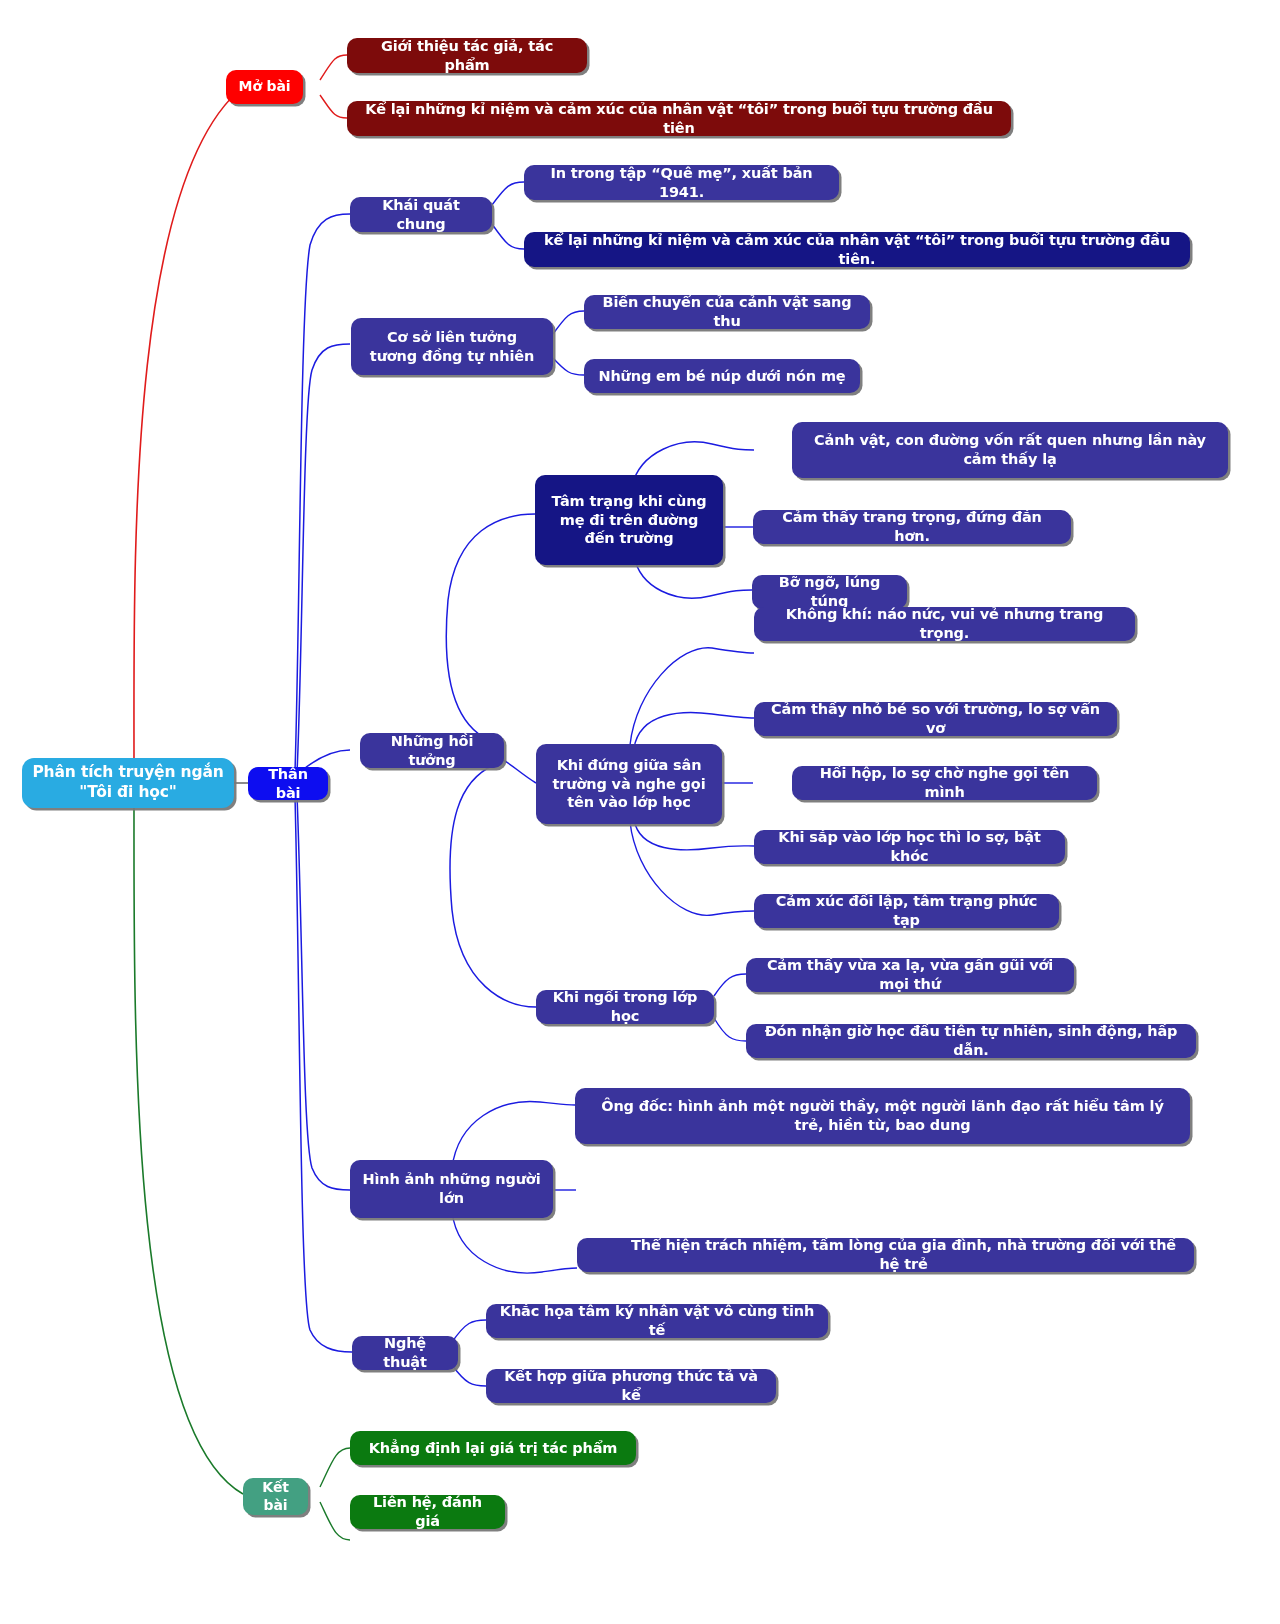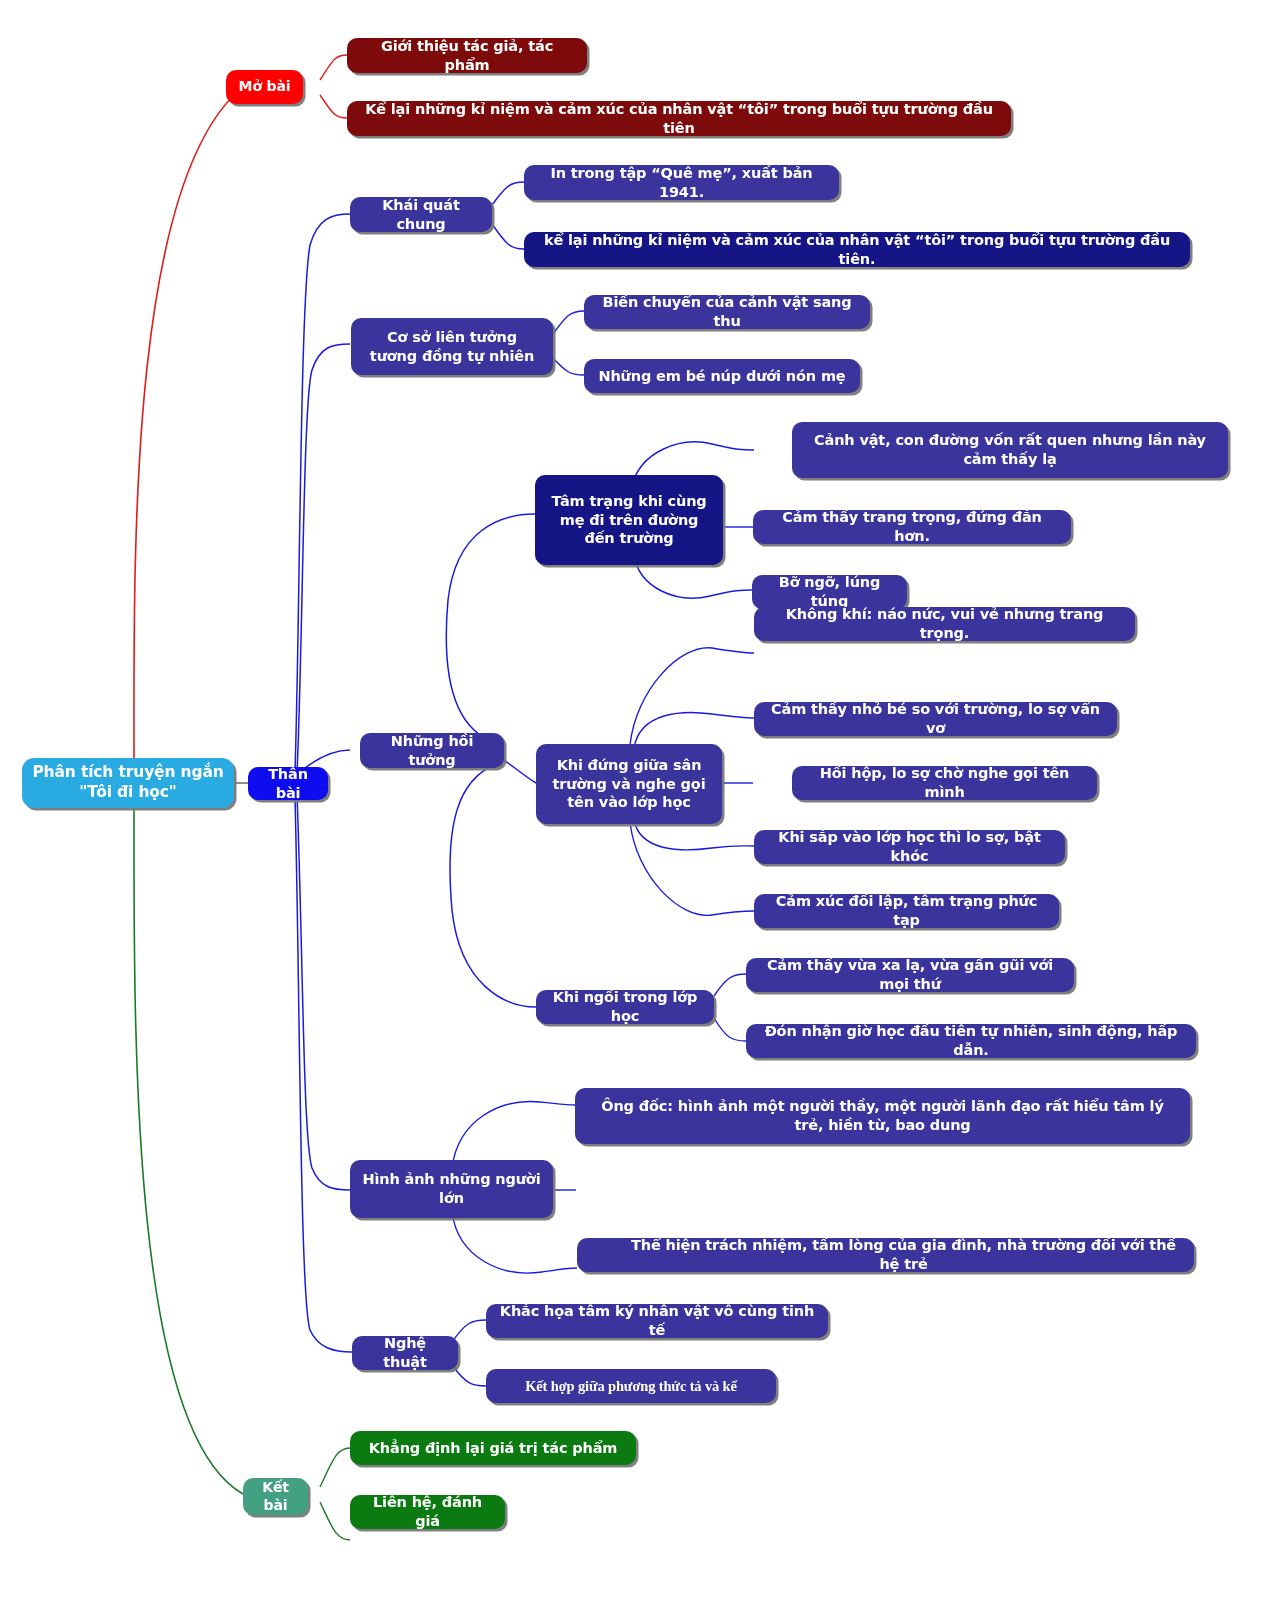--- a/index.html
+++ b/index.html
@@ -144,19 +144,19 @@
   <div class="node c-indigo" style="left:536px; top:990px; width:178px; height:34px;">Khi ngồi trong lớp học</div>
   <div class="node c-indigo" style="left:746px; top:958px; width:328px; height:34px;">Cảm thấy vừa xa lạ, vừa gần gũi với mọi thứ</div>
   <div class="node c-indigo" style="left:746px; top:1024px; width:450px; height:34px;">Đón nhận giờ học đầu tiên tự nhiên, sinh động, hấp dẫn.</div>
 
   <div class="node c-indigo" style="left:350px; top:1160px; width:203px; height:58px;">Hình ảnh những người lớn</div>
   <div class="node c-indigo" style="left:575px; top:1088px; width:615px; height:56px;">Ông đốc: hình ảnh một người thầy, một người lãnh đạo rất hiểu tâm lý trẻ, hiền từ, bao dung</div>
   <div class="node c-indigo" style="left:577px; top:1238px; width:617px; height:34px;padding-left:46px;">Thể hiện trách nhiệm, tấm lòng của gia đình, nhà trường đối với thế hệ trẻ</div>
 
   <div class="node c-indigo" style="left:352px; top:1336px; width:106px; height:34px;">Nghệ thuật</div>
   <div class="node c-indigo" style="left:486px; top:1304px; width:342px; height:34px;">Khắc họa tâm ký nhân vật vô cùng tinh tế</div>
-  <div class="node c-indigo" style="left:486px; top:1369px; width:290px; height:34px;font-family:Liberation Serif, serif;">Kết hợp giữa phương thức tả và kể</div>
+  <div class="node c-indigo" style="left:486px; top:1369px; width:290px; height:34px;">Kết hợp giữa phương thức tả và kể</div>
 
   <div class="node c-greenm" style="left:243px; top:1478px; width:65px; height:37px;">Kết bài</div>
   <div class="node c-greend" style="left:350px; top:1431px; width:286px; height:34px;">Khẳng định lại giá trị tác phẩm</div>
   <div class="node c-greend" style="left:350px; top:1495px; width:155px; height:34px;">Liên hệ, đánh giá</div>
 
 </div>
 
 </body></html>

